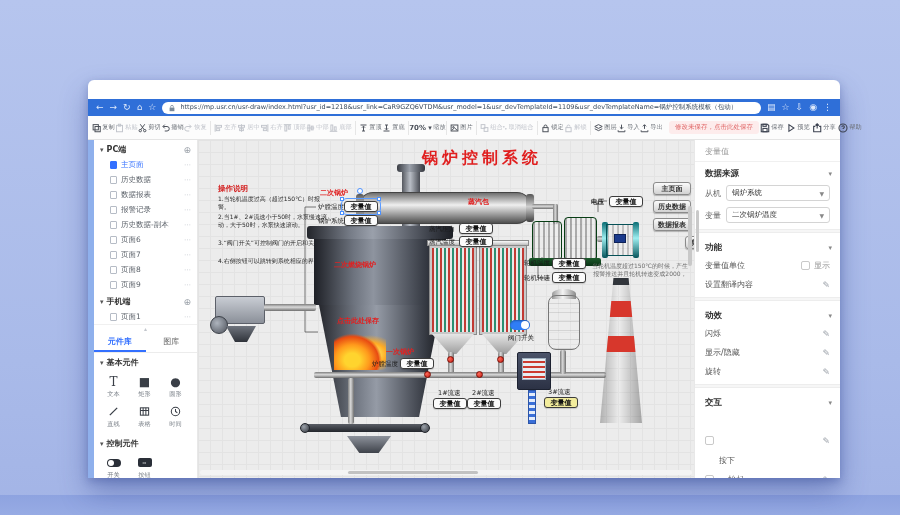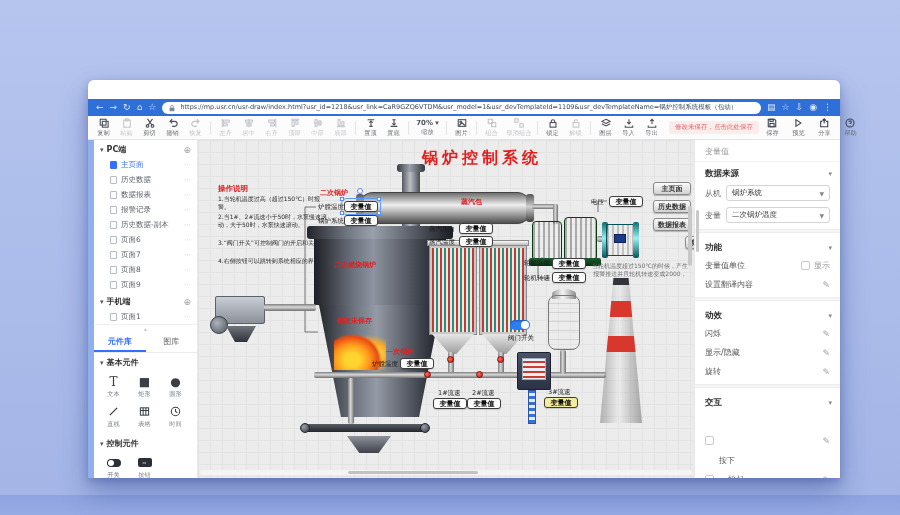--- a/index.html
+++ b/index.html
@@ -17,21 +17,21 @@
   .winctl { margin-left:auto; display:flex; align-items:center; gap:10px; padding:0 10px 4px 0; color:#e8f0ff; font-size:8px; }
   .urlbar { position:absolute; left:0; top:19px; right:0; height:17px; background:#2f6fd8; display:flex; align-items:center; padding:0 8px; gap:6px; }
   .nicon { color:#dce8fb; font-size:9px; line-height:1; }
   .urlfield { flex:1; height:12px; background:#fff; border-radius:6px; display:flex; align-items:center; padding:0 6px; gap:4px; overflow:hidden; }
   .urlfield svg { flex:none; }
   .urltext { font-size:6.5px; color:#3a4a5c; white-space:nowrap; overflow:hidden; }
   .righticons { display:flex; gap:6px; }
 
   
   .apptoolbar { position:absolute; left:0; top:36px; right:0; height:24px; background:#fcfcfc; border-bottom:1px solid #e4e4e4; display:flex; align-items:center; padding:0 4px; }
-  .tbtn { width:23px; flex:none; display:flex; flex-direction:column; align-items:center; justify-content:center; gap:1px; cursor:pointer; }
+  .tbtn { width:23px; flex:none; display:flex; flex-direction:row; align-items:center; justify-content:center; gap:1px; cursor:pointer; }
   .tbtn.wide { width:31px; }
   .tbtn .tico { width:10px; height:10px; stroke:#4a4f58; fill:none; stroke-width:1.3; }
   .tbtn .tlabel { font-size:6.5px; color:#6b7077; white-space:nowrap; transform:scale(.95); }
   .tbtn.dis .tico { stroke:#c2c5cc; }
   .tbtn.dis .tlabel { color:#c2c5cc; }
   .tsep { width:1px; height:14px; background:#e6e6e6; margin:0 3px; flex:none; }
   .zoomval { font-size:7px; color:#4a4f58; font-weight:bold; white-space:nowrap; }
   .notice { margin-left:6px; background:#fdecec; color:#e06a6a; font-size:6.5px; padding:2px 6px; border-radius:3px; white-space:nowrap; }
   .actions { margin-left:auto; display:flex; padding-right:4px; }
   .actions .tbtn { width:26px; }
@@ -627,36 +627,36 @@
         <polyline points="409,61 400,61 400,72" fill="none" stroke="#555" stroke-width="0.8"></polyline>
       </svg>
 
       <div class="cv boiler-top-pipe"></div>
       <div class="cv boiler-top-cap"></div>
       <div class="cv boiler-flange"></div>
       <div class="cv boiler-upper"></div>
       <div class="cv boiler-lower"></div>
       <div class="cv flames"></div>
       <div class="cv rlabel" style="left:136px;top:120px;">二次燃烧锅炉</div>
-      <div class="cv rlabel" style="left:139px;top:176px;">修改未保存</div>
+      <div class="cv rlabel" style="left:139px;top:176px;">点击此处保存</div>
 
       <div class="cv feeder-box"></div>
       <div class="cv feeder-motor"></div>
       <div class="cv feeder-hopper"></div>
       <div class="cv pipe-h" style="left:66px;top:164px;width:52px;height:7px;"></div>
 
       <div class="cv conveyor"></div>
       <div class="cv wheel" style="left:102px;"></div>
       <div class="cv wheel" style="left:222px;"></div>
       <div class="cv c-hopper"></div>
 
       <div class="cv steam-drum"></div>
       <div class="cv drum-cap" style="left:158px;"></div>
       <div class="cv drum-cap" style="left:328px;"></div>
-      <div class="cv rlabel" style="left:263px;top:57px;">蒸汽包</div>
+      <div class="cv rlabel" style="left:270px;top:57px;">蒸汽包</div>
 
       <div class="cv pipe-h" style="left:334px;top:64px;width:26px;height:5px;"></div>
       <div class="cv pipe-v" style="left:355px;top:64px;width:5px;height:20px;"></div>
 
       <div class="cv turbine-hump" style="left:334px;top:81px;width:30px;height:38px;"></div>
       <div class="cv turbine-hump" style="left:366px;top:77px;width:33px;height:42px;"></div>
       <div class="cv turbine-base"></div>
       <div class="cv pipe-h" style="left:399px;top:96px;width:10px;height:6px;"></div>
       <div class="cv gen-cap" style="left:404px;"></div>
       <div class="cv gen-body"></div>
@@ -703,21 +703,21 @@
 
       <div class="cv glabel" style="left:120px;top:77px;">锅炉系统</div>
       <div class="cv vbox" style="left:146px;top:75px;">变量值</div>
 
       <div class="cv glabel" style="left:231px;top:85px;">蒸汽压力</div>
       <div class="cv vbox" style="left:261px;top:83px;">变量值</div>
 
       <div class="cv glabel" style="left:231px;top:98px;">蒸汽温度</div>
       <div class="cv vbox" style="left:261px;top:96px;">变量值</div>
 
-      <div class="cv glabel" style="left:393px;top:58px;">电压</div>
+      <div class="cv glabel" style="left:393px;top:58px;font-weight:bold;">电压</div>
       <div class="cv vbox" style="left:411px;top:56px;">变量值</div>
 
       <div class="cv glabel" style="left:326px;top:119px;">轮机温度</div>
       <div class="cv vbox" style="left:354px;top:118px;">变量值</div>
 
       <div class="cv glabel" style="left:326px;top:134px;">轮机转速</div>
       <div class="cv vbox" style="left:354px;top:132px;">变量值</div>
 
       <div class="cv glabel" style="left:174px;top:220px;">炉膛温度</div>
       <div class="cv vbox" style="left:202px;top:218px;">变量值</div>

